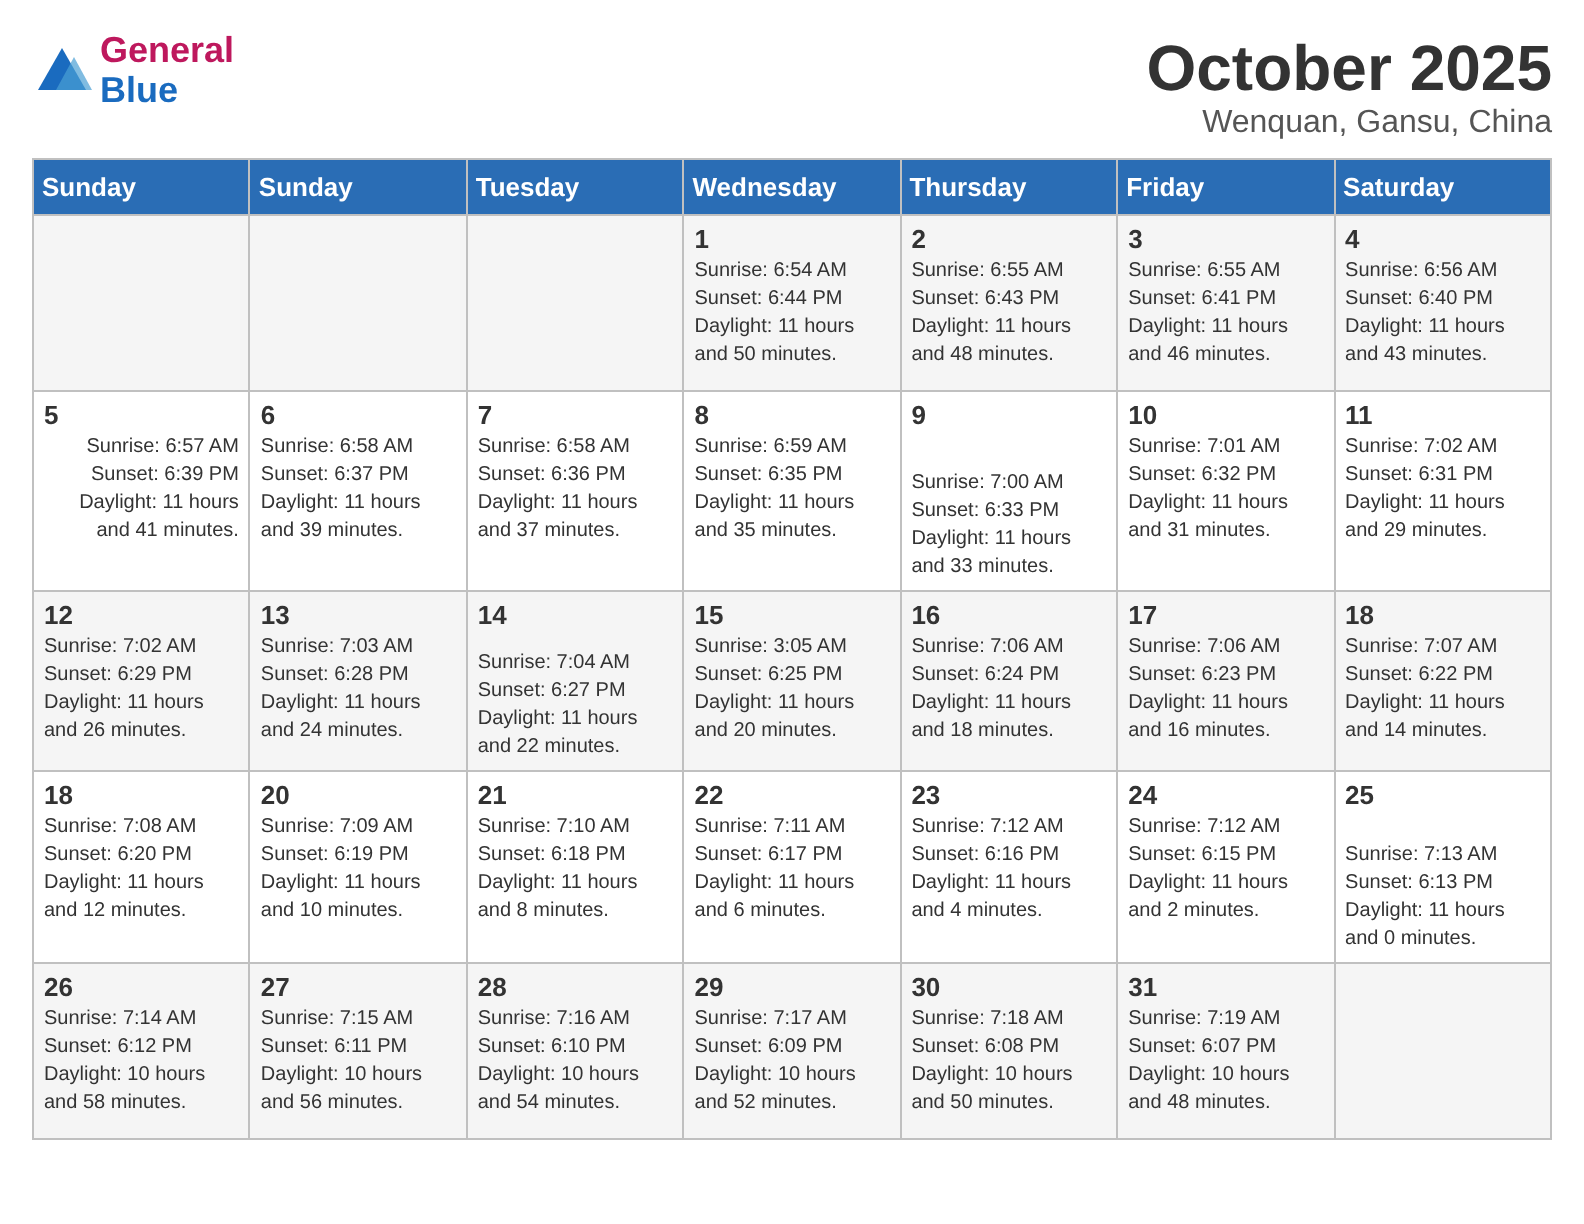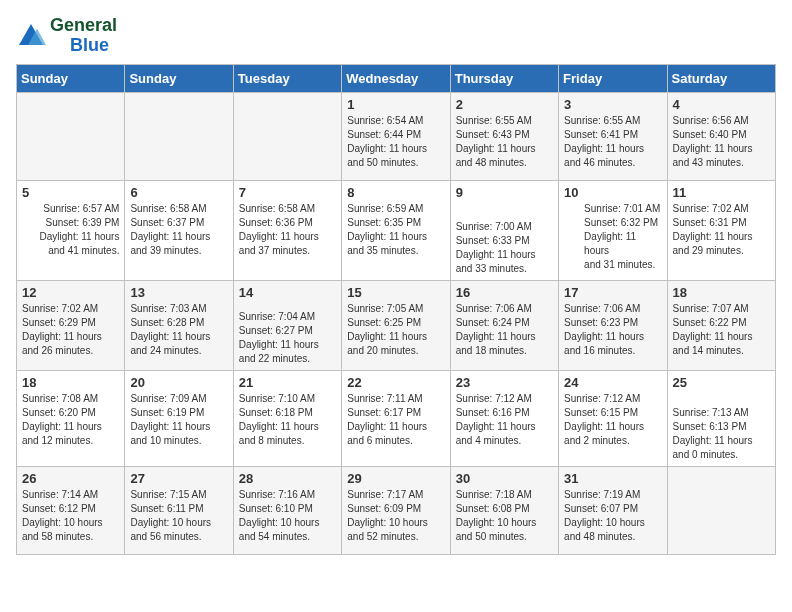--- a/index.html
+++ b/index.html
@@ -87,23 +87,27 @@
 </head>
 <body>
 
 <div class="header">
   <div class="logo">
     <svg class="logo-icon" viewBox="0 0 40 40">
       <polygon points="20,4 36,32 4,32" fill="#1a6bbf"></polygon>
       <polygon points="28,10 40,32 16,32" fill="#4a9fd4" opacity="0.7"></polygon>
     </svg>
     <div class="logo-text">
-      <div style="font-size:18px;font-weight:bold;color:#14532d;">General</div>
-      <div style="font-size:18px;font-weight:bold;color:#1a6bbf;margin-left:20px;">Blue</div>
+      <div style="font-size:18px;font-weight:bold;color:#be185d;">General</div>
+      <div style="font-size:18px;font-weight:bold;color:#1a6bbf;">Blue</div>
     </div>
+  </div>
+  <div class="title-block">
+    <div class="month-title">October 2025</div>
+    <div class="location">Wenquan, Gansu, China</div>
   </div>
 </div>
 
 <table>
   <thead>
     <tr>
     <th>Sunday</th>
         <th>Sunday</th>
         <th>Tuesday</th>
         <th>Wednesday</th>
@@ -177,21 +181,21 @@
         </td>
         <td>
           <span class="day-number">9</span>
           <div class="day-info" style="white-space: pre-line; margin-top: 20px;">Sunrise: 7:00 AM
 Sunset: 6:33 PM
 Daylight: 11 hours
 and 33 minutes.</div>
         </td>
         <td>
           <span class="day-number">10</span>
-          <div class="day-info" style="white-space: pre-line; margin-left: 20px;">Sunrise: 7:01 AM
+          <div class="day-info" style="white-space: pre-line;">Sunrise: 7:01 AM
 Sunset: 6:32 PM
 Daylight: 11 hours
 and 31 minutes.</div>
         </td>
         <td>
           <span class="day-number">11</span>
           <div class="day-info" style="white-space: pre-line;">Sunrise: 7:02 AM
 Sunset: 6:31 PM
 Daylight: 11 hours
 and 29 minutes.</div>
@@ -214,21 +218,21 @@
         </td>
         <td>
           <span class="day-number">14</span>
           <div class="day-info" style="white-space: pre-line; margin-top: 10px;">Sunrise: 7:04 AM
 Sunset: 6:27 PM
 Daylight: 11 hours
 and 22 minutes.</div>
         </td>
         <td>
           <span class="day-number">15</span>
-          <div class="day-info" style="white-space: pre-line;">Sunrise: 7:05 AM
+          <div class="day-info" style="white-space: pre-line;">Sunrise: 3:05 AM
 Sunset: 6:25 PM
 Daylight: 11 hours
 and 20 minutes.</div>
         </td>
         <td>
           <span class="day-number">16</span>
           <div class="day-info" style="white-space: pre-line;">Sunrise: 7:06 AM
 Sunset: 6:24 PM
 Daylight: 11 hours
 and 18 minutes.</div>

